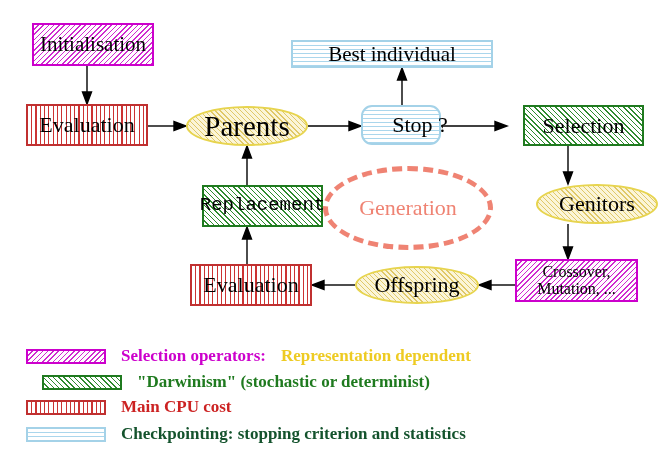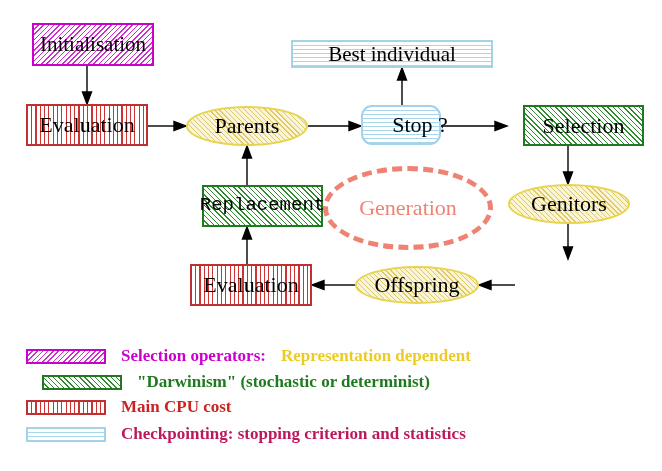--- a/index.html
+++ b/index.html
@@ -25,45 +25,45 @@
     background-image:repeating-linear-gradient(45deg,rgba(0,0,0,0) 0px,rgba(0,0,0,0) 2.7px,#e0c868 2.7px,#e0c868 3.6px);}
   
   .b-magenta{border:2px solid #cc00cc;}
   .b-green{border:2px solid #1f7a1f;}
   .b-red{border:2px solid #c03030;}
   .b-cyan{border:2px solid #a4d2e8;}
   .ellipse{border:2px solid #e7d44e;border-radius:50%;}
   
   #initialisation{left:32px;top:23px;width:122px;height:43px;font-size:21px;}
   #evaluation-top{left:26px;top:104px;width:122px;height:42px;font-size:22px;}
-  #parents{left:186px;top:106px;width:122px;height:40px;font-size:22px;}
+  #parents{left:186px;top:106px;width:122px;height:40px;font-size:29px;}
   #best-individual{left:291px;top:40px;width:202px;height:28px;font-size:21px;}
   #stop{left:361px;top:105px;width:80px;height:40px;font-size:22px;border-radius:11px;padding-left:38px;}
   #selection{left:507px;top:105px;width:121px;height:41px;font-size:22px;}
-  #genitors{left:508px;top:184px;width:122px;height:40px;font-size:22px;}
+  #genitors{left:536px;top:184px;width:122px;height:40px;font-size:22px;}
   #crossover{left:515px;top:259px;width:123px;height:43px;font-size:16px;flex-direction:column;}
   #offspring{left:355px;top:266px;width:124px;height:38px;font-size:22px;}
   #evaluation-bottom{left:190px;top:264px;width:122px;height:42px;font-size:22px;}
   #replacement{left:186px;top:185px;width:121px;height:42px;font-size:19px;font-family:Liberation Mono, monospace;}
   #generation{left:323px;top:166px;width:170px;height:84px;
     border:5px dashed #ef8373;border-radius:50%;color:#ef8373;font-size:22px;}
   
   .legend-row{position:absolute;left:26px;display:flex;align-items:center;z-index:2;}
   .swatch{width:80px;height:15px;box-sizing:border-box;flex:0 0 auto;}
   .legend-text{margin-left:15px;font-size:17px;font-weight:bold;white-space:nowrap;
     font-family:"Liberation Serif","DejaVu Serif",serif;}
   #legend-row-1{top:346px;}
   #legend-row-2{top:372px;}
   #legend-row-3{top:397px;align-items:center;}
   #legend-row-4{top:424px;}
   .t-magenta{color:#cc00cc;}
   .t-yellow{color:#eecb22;}
   .t-green{color:#1f7a1f;}
   .t-red{color:#cc2222;}
-  .t-cyan{color:#be185d;}
+  .t-cyan{color:#14532d;}
 </style>
 </head>
 <body>
 
 <div id="canvas">
 
   <svg id="arrows" viewBox="0 0 662 471" xmlns="http://www.w3.org/2000/svg">
     <g stroke="#000" stroke-width="1.4" fill="#000">
       <g>
         <line x1="87" y1="66" x2="87" y2="93"></line>
@@ -133,20 +133,24 @@
   </div>
 
   <div class="node hatch-green b-green" id="selection">
     <span>Selection</span>
   </div>
 
   <div class="node hatch-yellow ellipse" id="genitors">
     <span>Genitors</span>
   </div>
 
+  <div class="node hatch-magenta b-magenta" id="crossover">
+    <span>Crossover,</span>
+    <span>Mutation, ...</span>
+  </div>
 
   <div class="node hatch-yellow ellipse" id="offspring">
     <span>Offspring</span>
   </div>
 
   <div class="node stripe-red b-red" id="evaluation-bottom">
     <span>Evaluation</span>
   </div>
 
   <div class="node hatch-green b-green" id="replacement">

